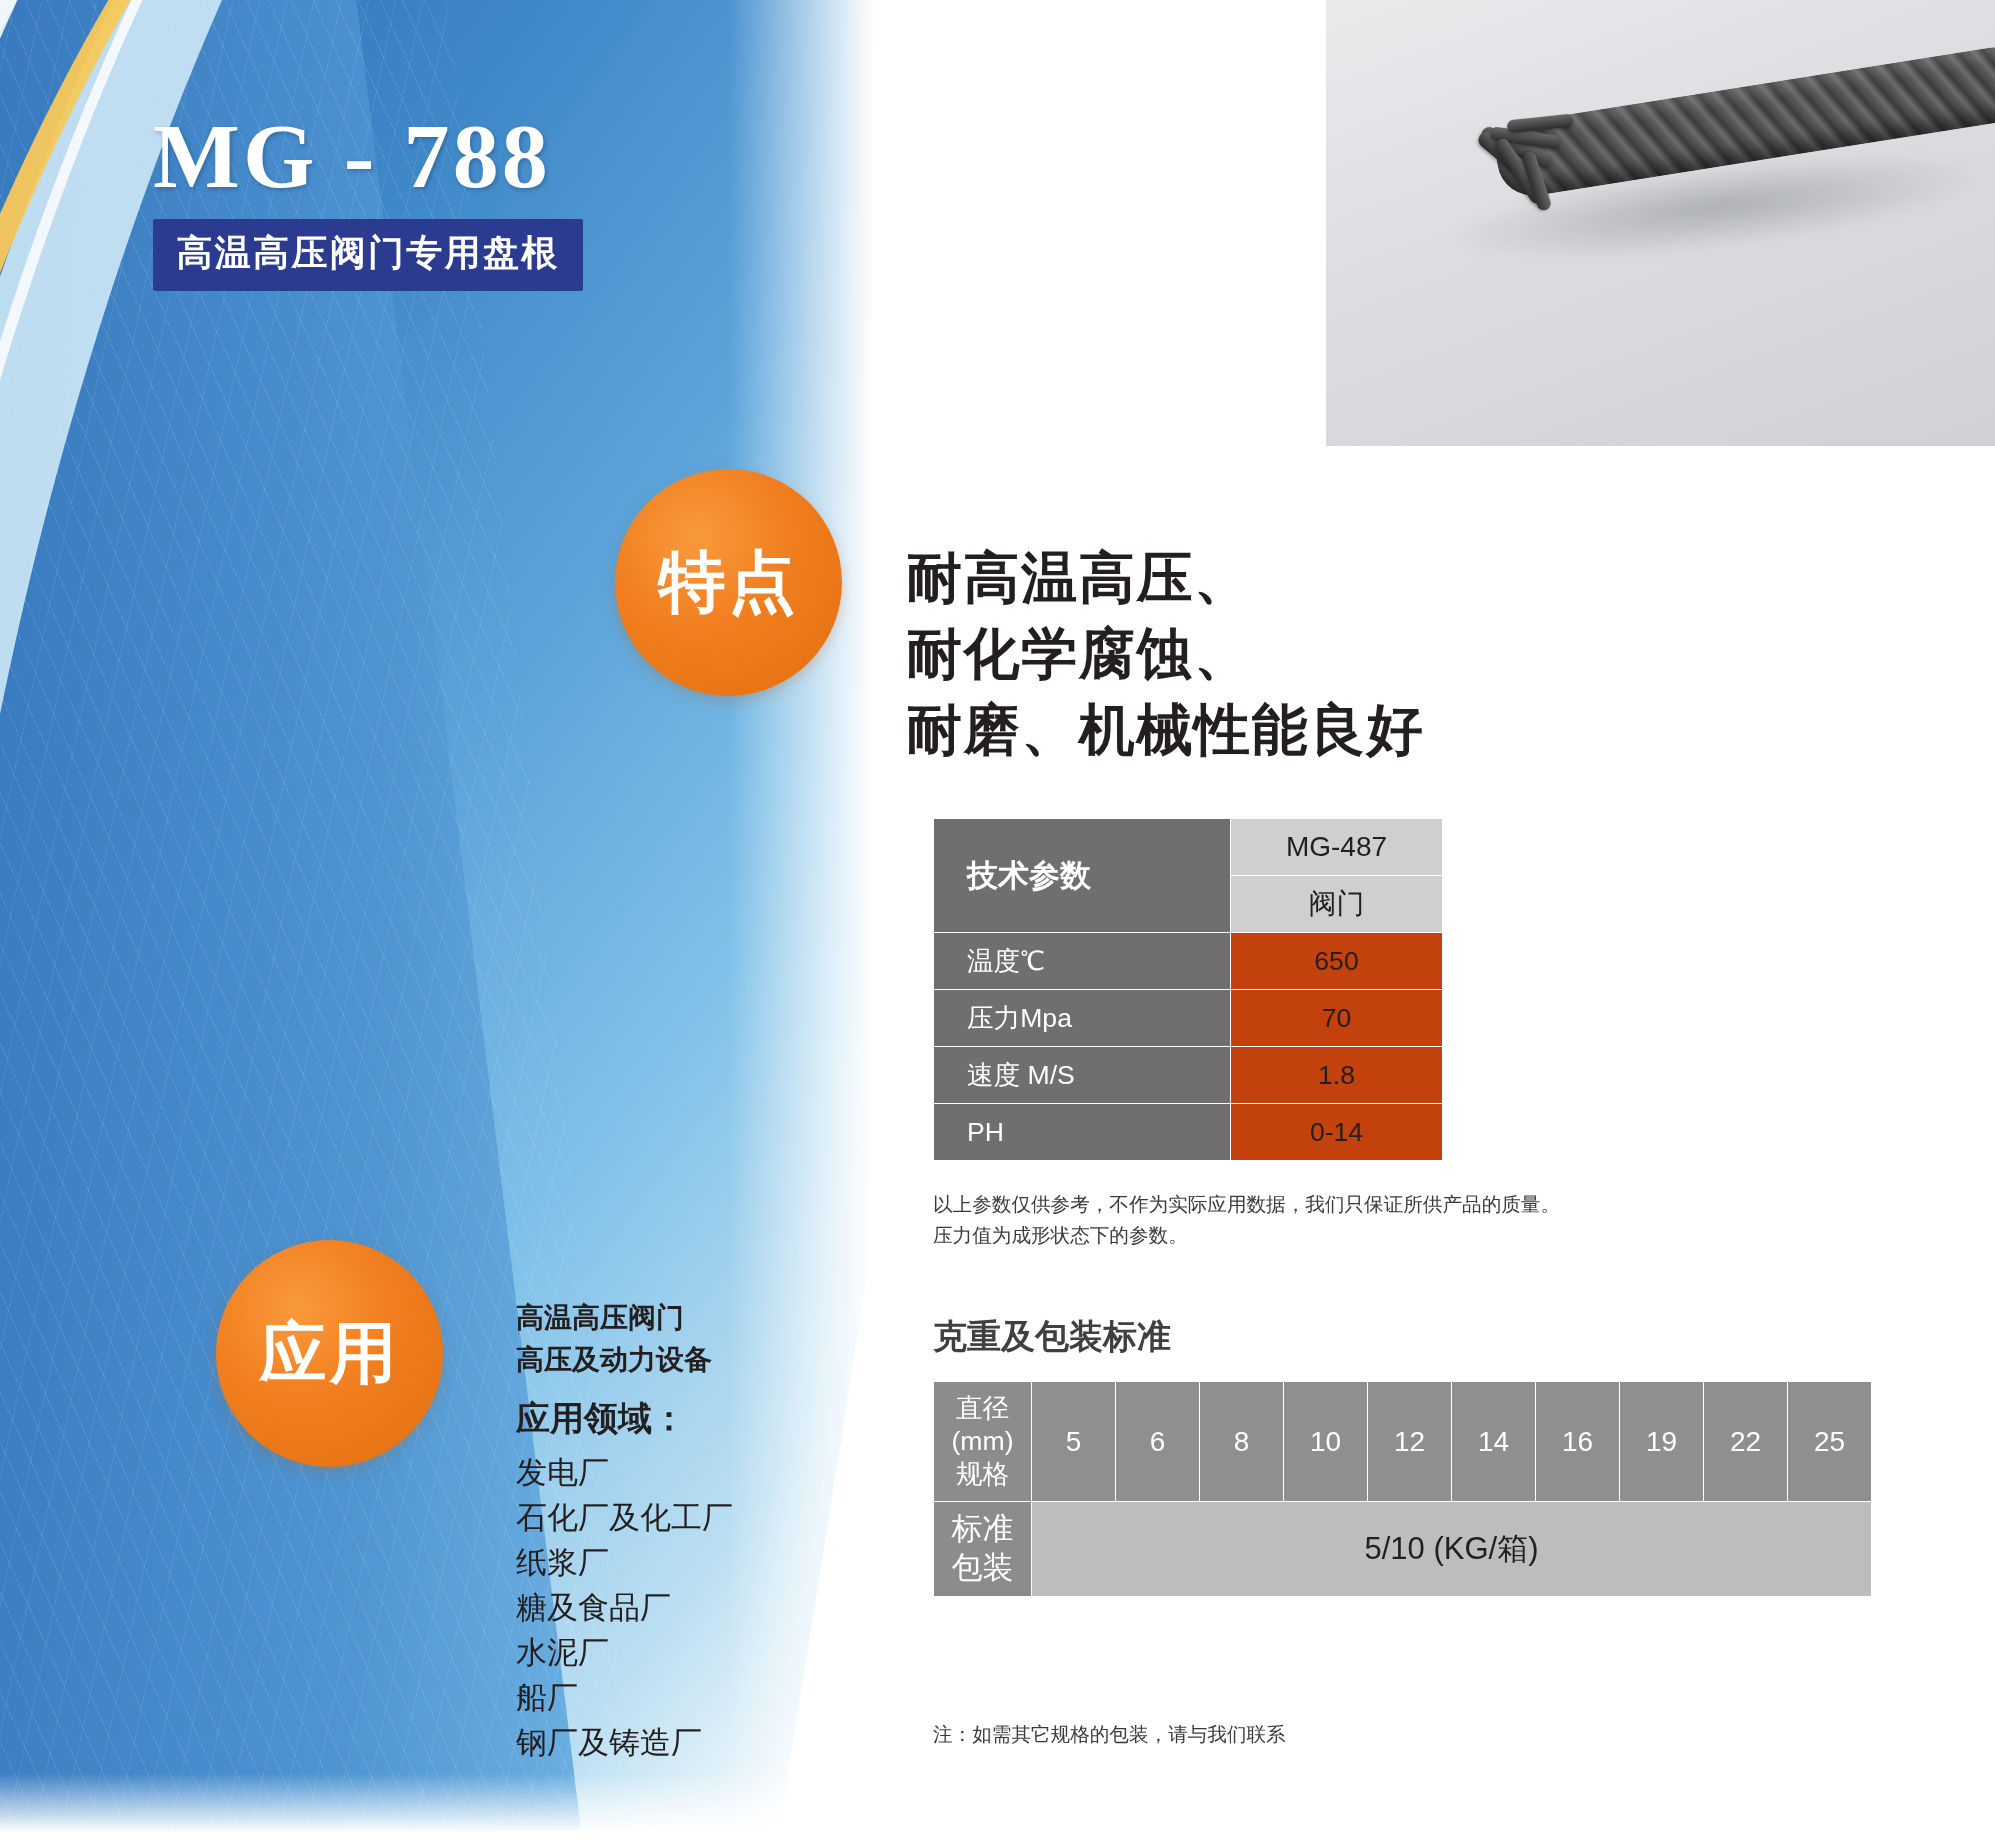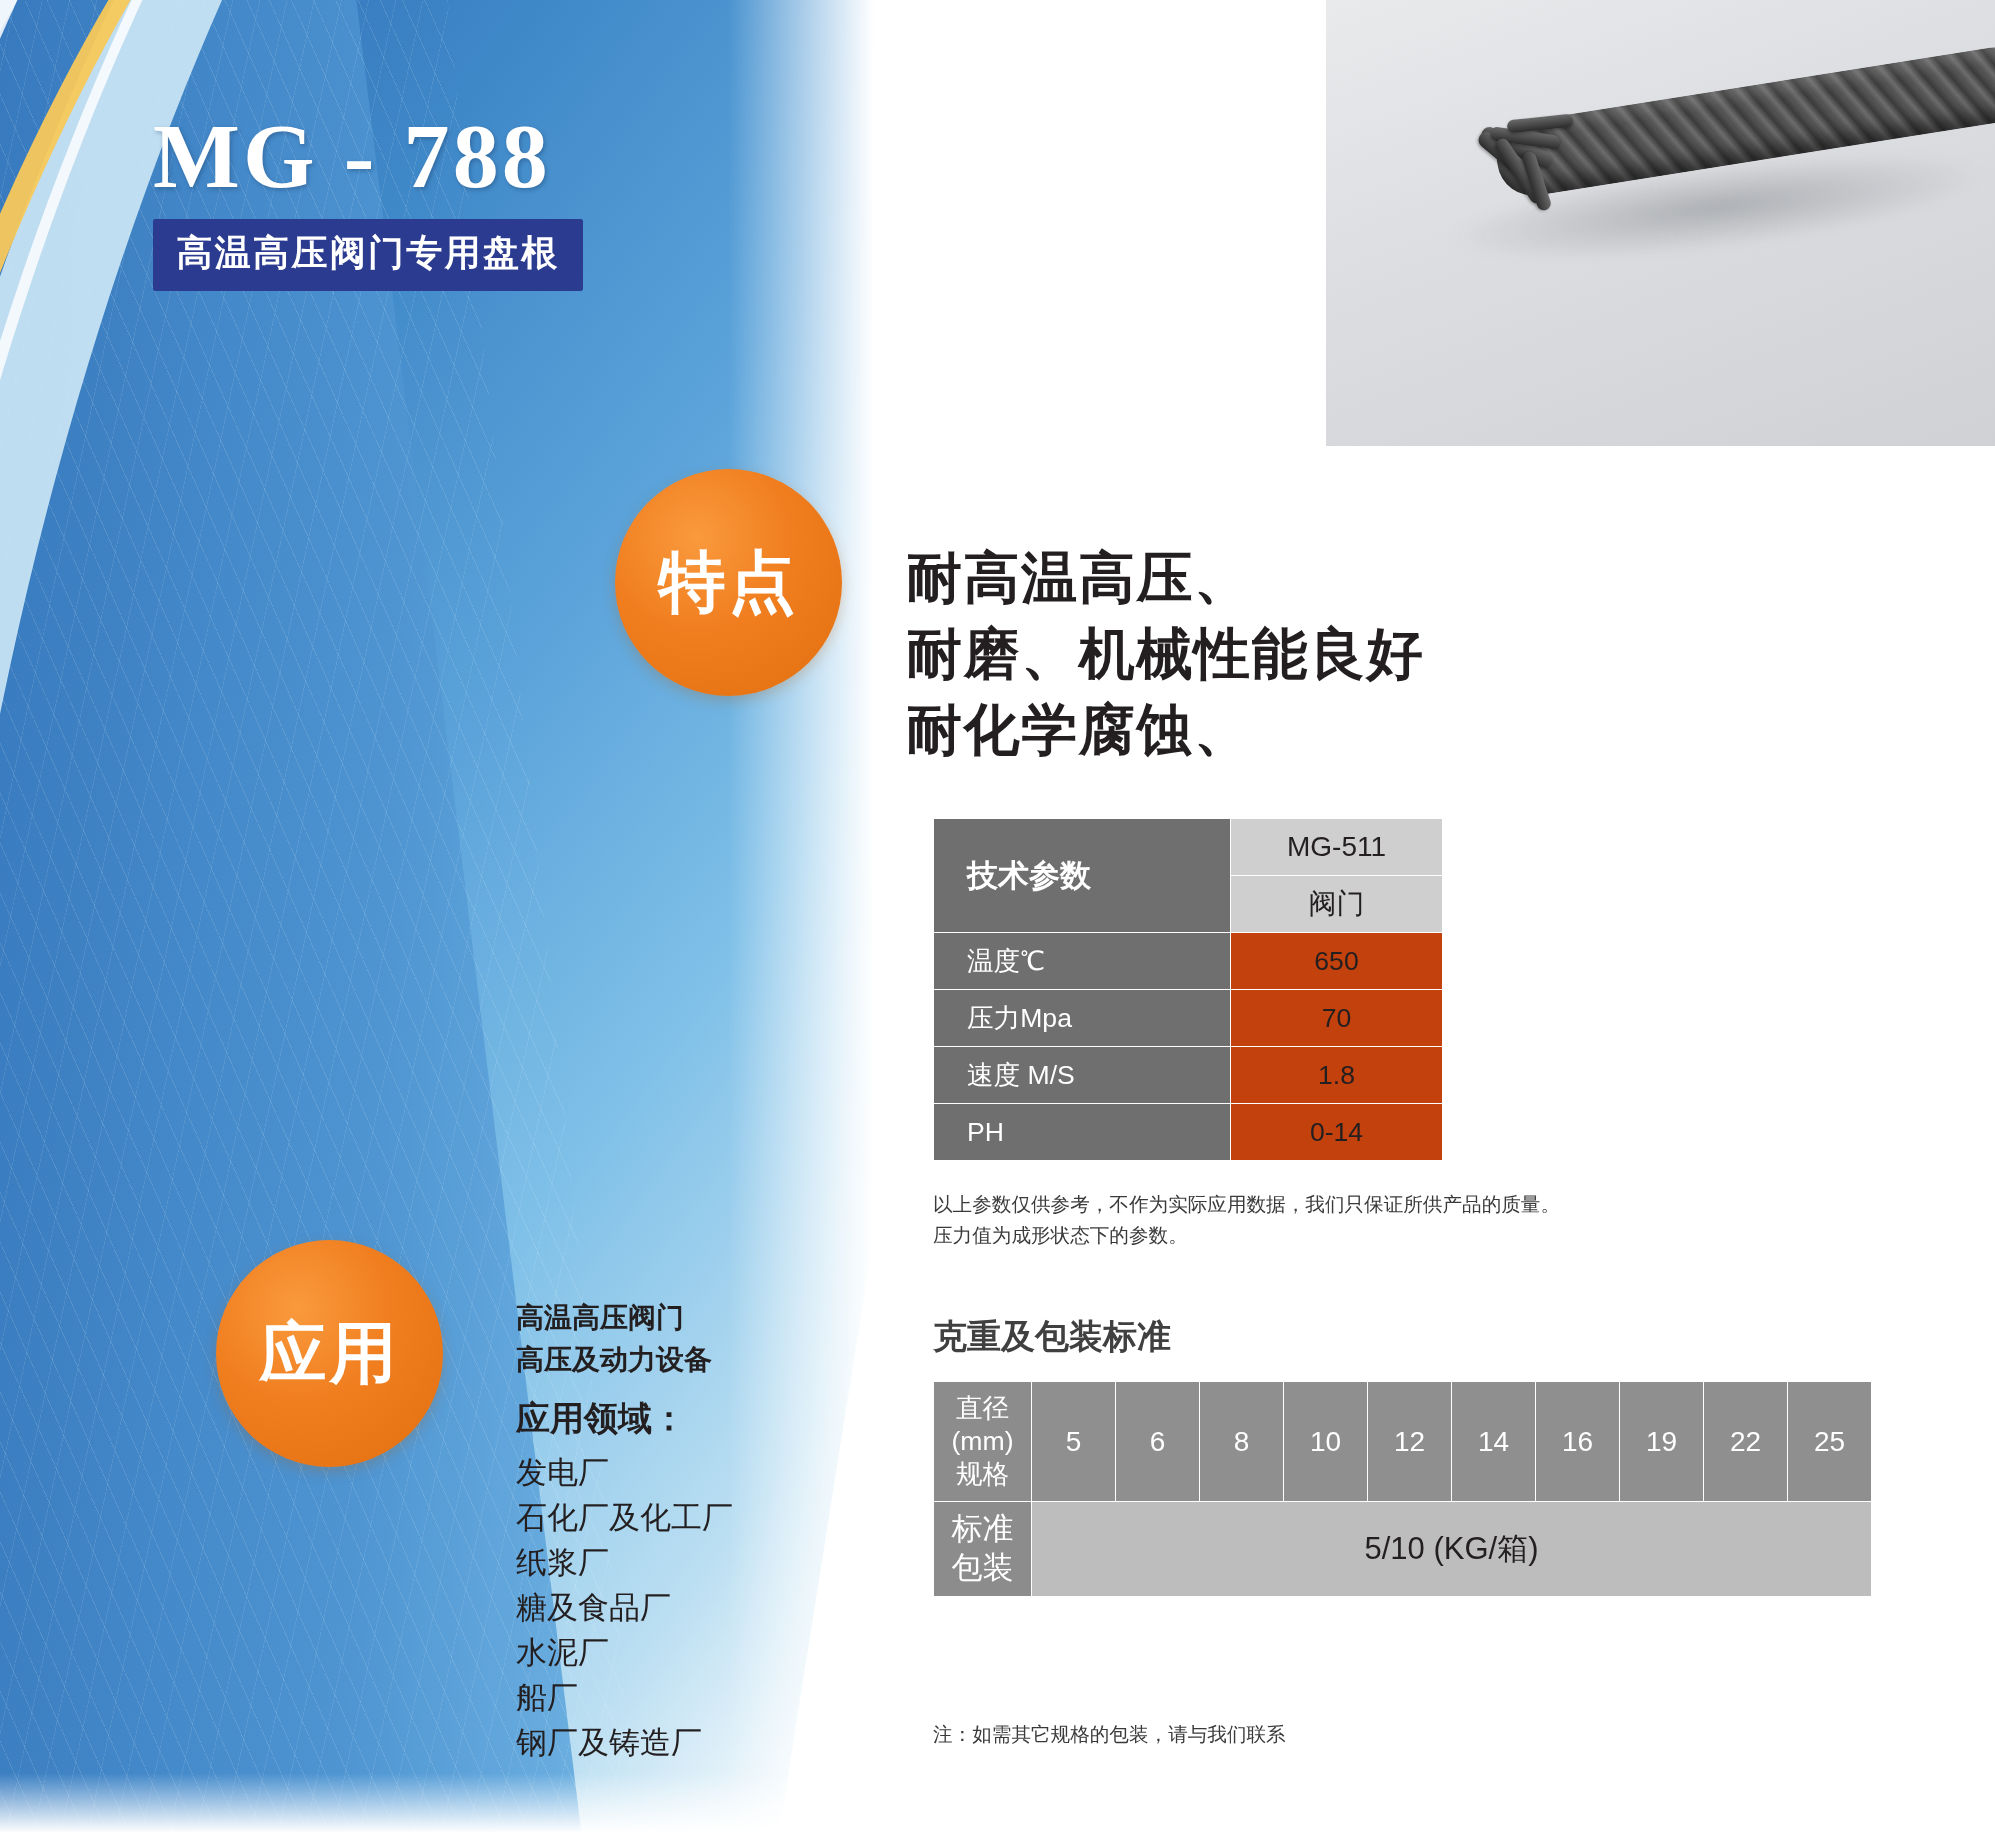--- a/index.html
+++ b/index.html
@@ -382,29 +382,29 @@
   <div class="strand" style="left:145px;top:153px;width:81px;height:15.6px;transform:rotate(40deg);"></div>
   <div class="strand" style="left:164px;top:131px;width:70px;height:14px;transform:rotate(8deg);"></div>
   <div class="strand" style="left:156px;top:164px;width:75px;height:14px;transform:rotate(56deg);"></div>
   <div class="strand" style="left:180px;top:174px;width:61px;height:14px;transform:rotate(72deg);"></div>
   <div class="strand" style="left:181px;top:117px;width:66px;height:12.5px;transform:rotate(-6deg);"></div>
 </div>
 
 <div class="circle-badge" id="circle-features">特点</div>
 <div class="features-text">
   <div>耐高温高压、</div>
+  <div>耐化学腐蚀、</div>
   <div>耐磨、机械性能良好</div>
-  <div>耐化学腐蚀、</div>
 </div>
 
 <table class="spec-table">
   <tbody>
       <tr>
     <td class="lbl head" rowspan="2">技术参数</td>
-    <td class="val head">MG-511</td>
+    <td class="val head">MG-487</td>
   </tr>
   <tr>
     <td class="val head">阀门</td>
   </tr>
   <tr>
     <td class="lbl">温度℃</td>
     <td class="val">650</td>
   </tr>
   <tr>
     <td class="lbl">压力Mpa</td>

